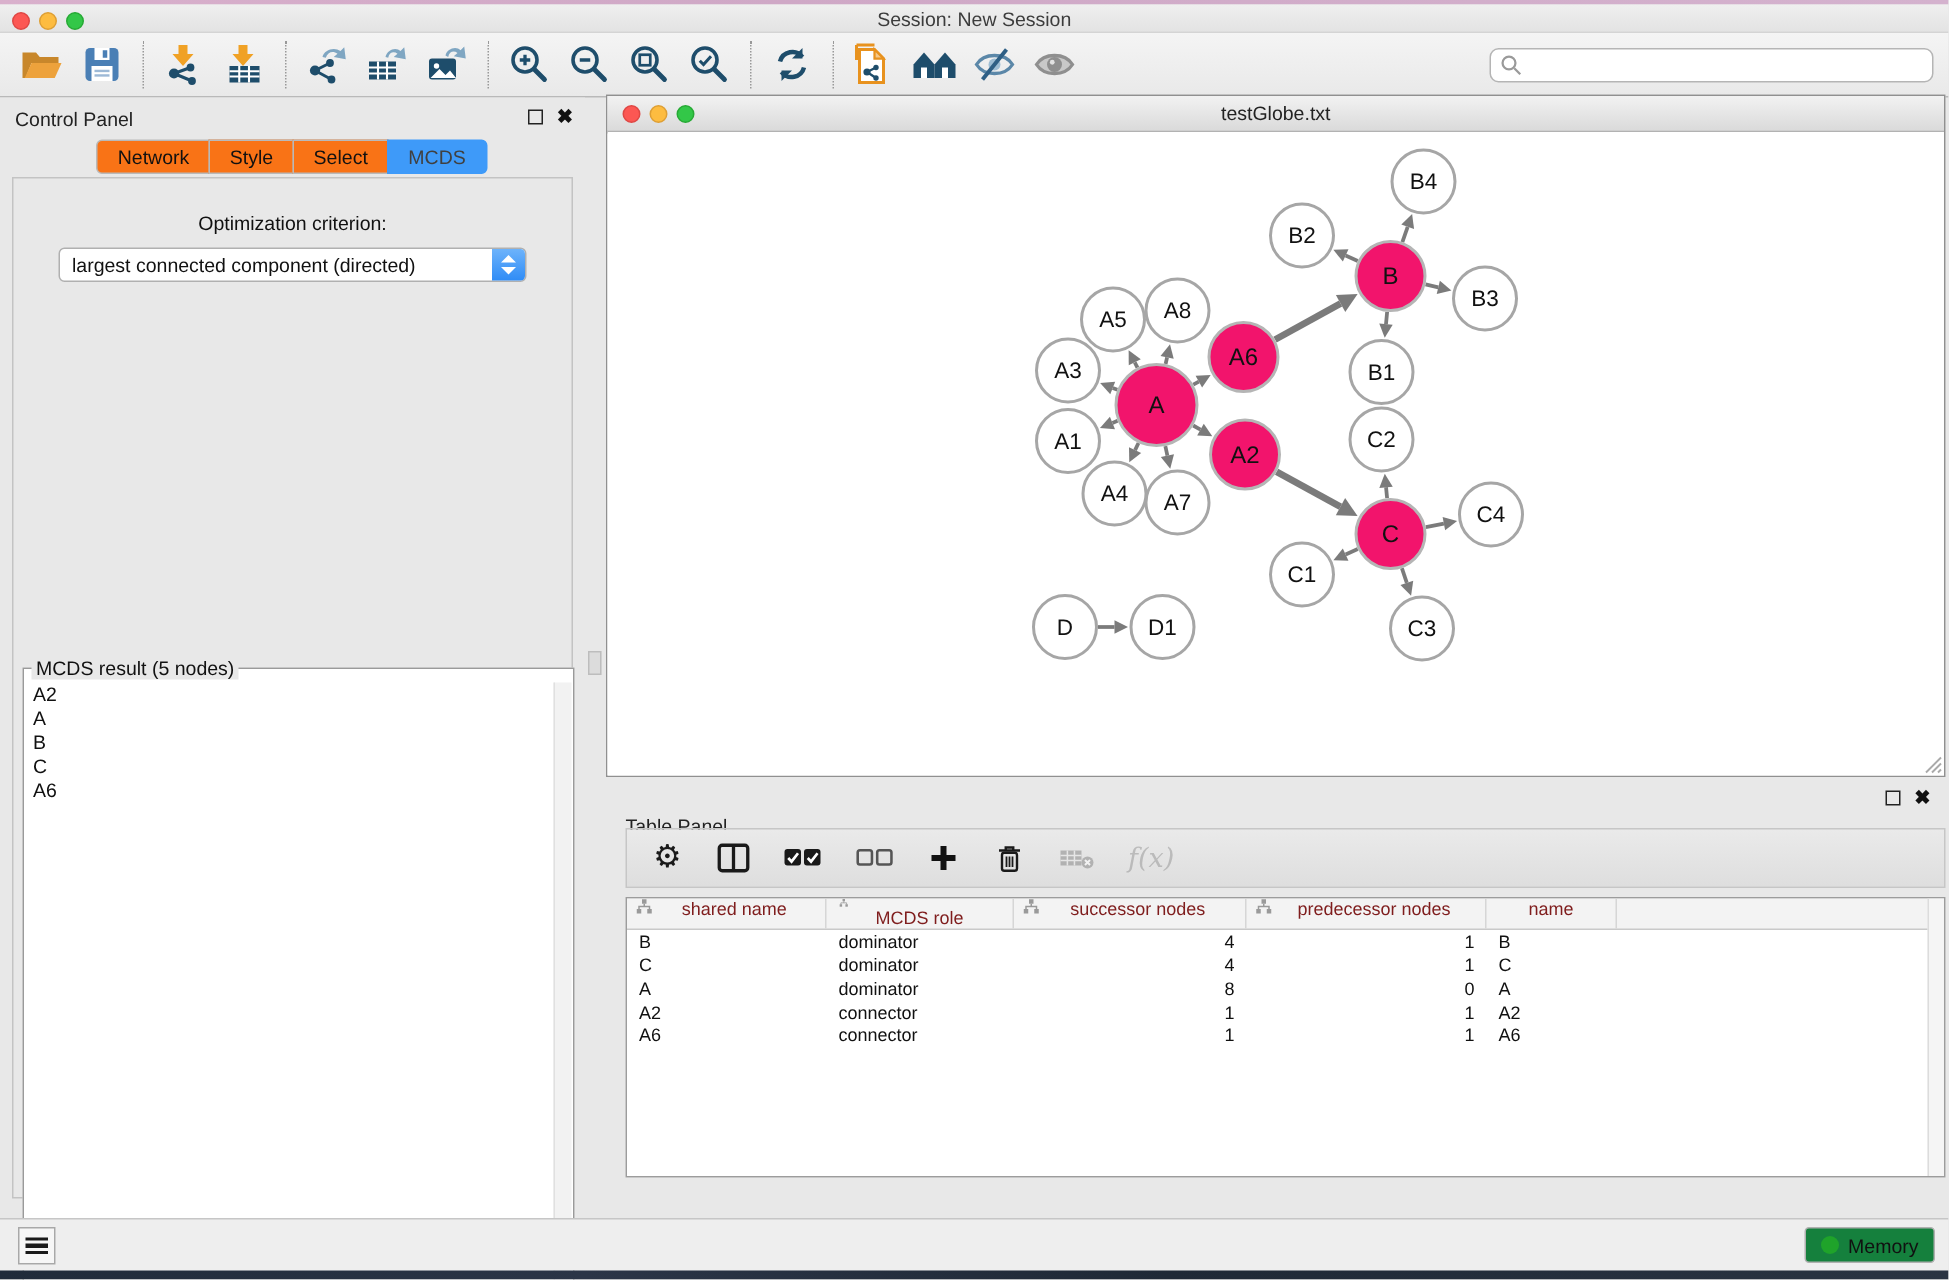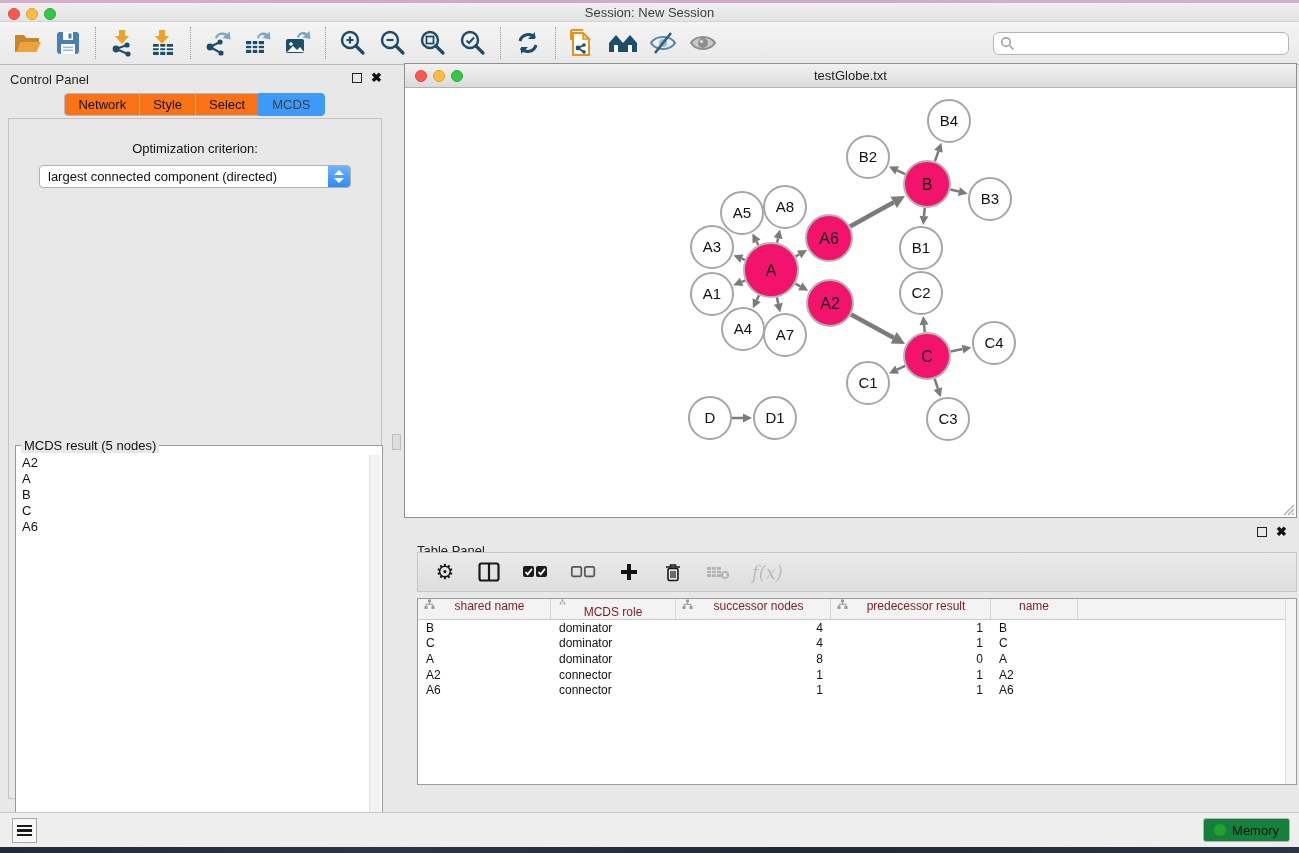--- a/index.html
+++ b/index.html
@@ -500,21 +500,21 @@
           </svg>
           <span class="th-label">successor nodes</span>
         </div>
         <div class="th" style="width: 160px;">
           <svg width="11" height="11" viewBox="0 0 11 11">
             <rect x="4" y="0.5" width="3" height="3" fill="#9a9a9a"></rect>
             <rect x="0.5" y="7" width="3" height="3" fill="#9a9a9a"></rect>
             <rect x="7.5" y="7" width="3" height="3" fill="#9a9a9a"></rect>
             <path d="M5.5 3.5 V5.3 M2 7 V5.3 H9 V7" stroke="#9a9a9a" fill="none"></path>
           </svg>
-          <span class="th-label">predecessor result</span>
+          <span class="th-label">predecessor nodes</span>
         </div>
         <div class="th" style="width: 87px;">
           <span class="th-label">name</span>
         </div>
       </div>
     <div class="tbody">
         <div class="trow">
           <div class="td" style="width: 133px; text-align: left;">B</div>
           <div class="td" style="width: 125px; text-align: left;">dominator</div>
           <div class="td" style="width: 155px; text-align: right;">4</div>

